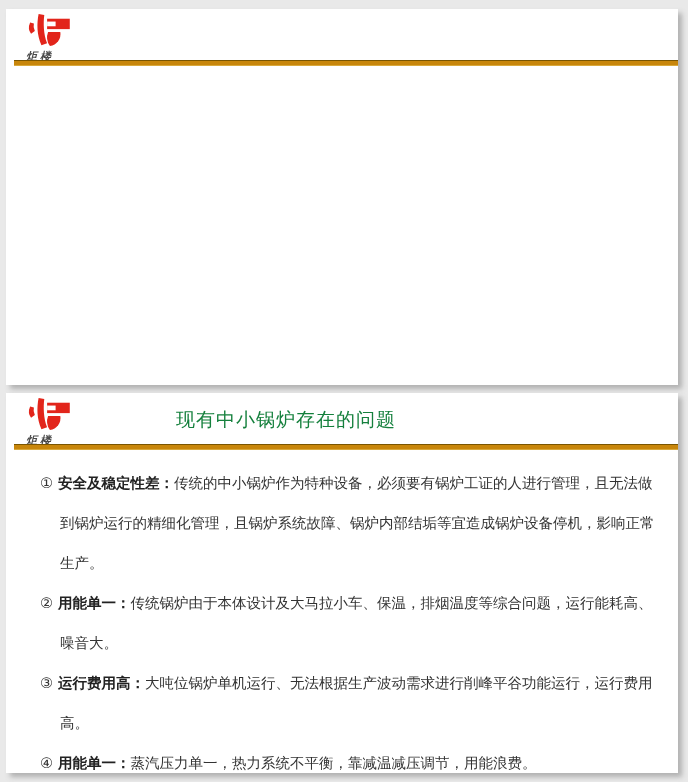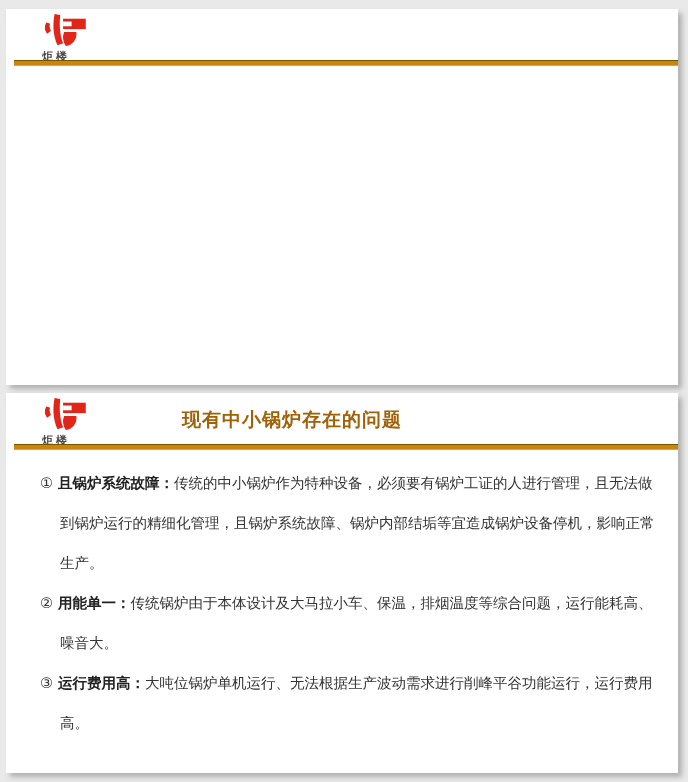--- a/index.html
+++ b/index.html
@@ -14,40 +14,40 @@
     position:absolute;
     left:6px;
     width:672px;
     background:#ffffff;
     box-shadow:4px 4px 5px rgba(110,110,110,0.45);
   }
   .slide1{top:9px;height:376px;}
   .slide2{top:393px;height:380px;}
 
   .logo{
-    position:absolute;left:36px;top:5px;width:60px;
+    position:absolute;left:20px;top:5px;width:60px;font-style:italic;
   }
   .logo svg{display:block;}
   .brand-name{
     font-size:11px;
     color:#4a4a4a;
     letter-spacing:3px;
     margin-top:1px;
     font-weight:700;
   }
   .gold-line{
     position:absolute;left:8px;right:0;top:51px;height:4px;
     background:#c8860b;
     border-top:1px solid #7a5500;
     border-bottom:1px solid #d9a93c;
   }
   .slide-title{
-    position:absolute;left:176px;top:14px;
-    font-size:19px;font-weight:700;
-    color:#a16207;
+    position:absolute;left:170px;top:14px;
+    font-size:19px;font-weight:400;
+    color:#15803d;
     letter-spacing:1px;
   }
   .calligraphy{
     position:absolute;
     left:58px;right:52px;top:138px;
     font-family:"DejaVu Serif","Liberation Serif",serif;
     font-size:25px;
     font-weight:700;
     color:#ff900d;
     line-height:1.5;
@@ -94,23 +94,26 @@
       <rect x="22" y="8" width="9" height="5" fill="#ffffff"></rect>
       <path d="M23,19 h13 a13,13 0 0 1 -11,15 q-5,-7 -2,-15 z" fill="#e2251b"></path>
     </svg>
     <div class="brand-name">炬楼</div>
   </div>
   <div class="slide-title">现有中小锅炉存在的问题</div>
   <div class="gold-line"></div>
 
   <div class="problem-list">
     <div class="problem-item">
-      <span class="num">①</span><span class="label">且锅炉系统故障：</span><span class="text">传统的中小锅炉作为特种设备，必须要有锅炉工证的人进行管理，且无法做到锅炉运行的精细化管理，且锅炉系统故障、锅炉内部结垢等宜造成锅炉设备停机，影响正常生产。</span>
+      <span class="num">①</span><span class="label">安全及稳定性差：</span><span class="text">传统的中小锅炉作为特种设备，必须要有锅炉工证的人进行管理，且无法做到锅炉运行的精细化管理，且锅炉系统故障、锅炉内部结垢等宜造成锅炉设备停机，影响正常生产。</span>
     </div>
     <div class="problem-item">
       <span class="num">②</span><span class="label">用能单一：</span><span class="text">传统锅炉由于本体设计及大马拉小车、保温，排烟温度等综合问题，运行能耗高、噪音大。</span>
     </div>
     <div class="problem-item">
       <span class="num">③</span><span class="label">运行费用高：</span><span class="text">大吨位锅炉单机运行、无法根据生产波动需求进行削峰平谷功能运行，运行费用高。</span>
     </div>
+    <div class="problem-item">
+      <span class="num">④</span><span class="label">用能单一：</span><span class="text">蒸汽压力单一，热力系统不平衡，靠减温减压调节，用能浪费。</span>
+    </div>
 
   </div>
 </div>
 
 </body></html>

